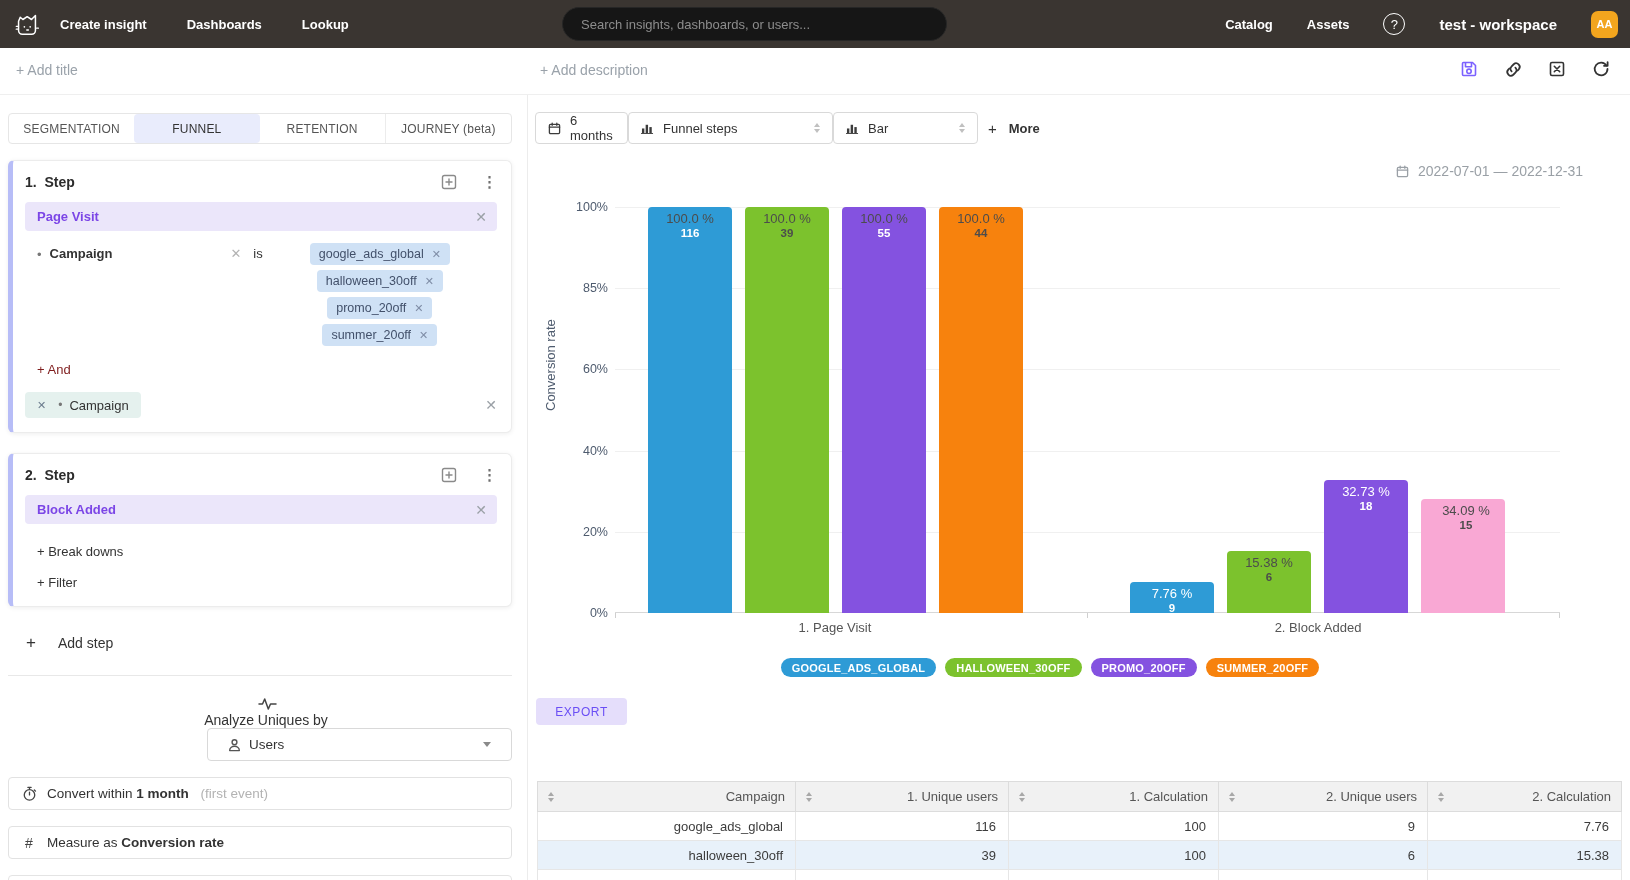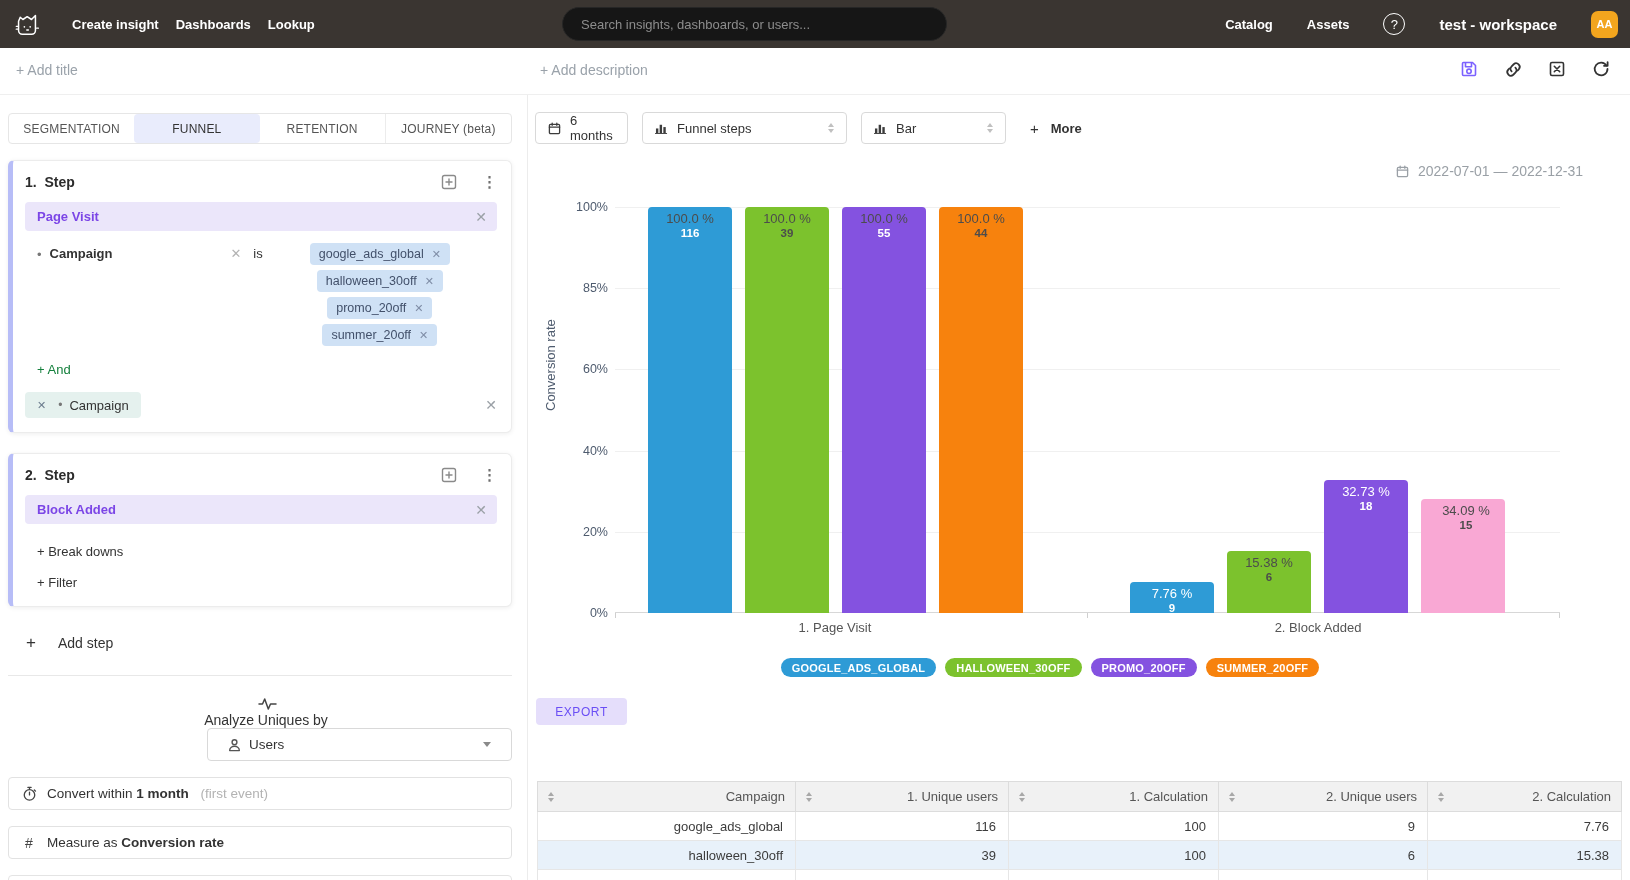--- a/index.html
+++ b/index.html
@@ -3,21 +3,21 @@
 <meta charset="utf-8">
 <style>
   * { margin:0; padding:0; box-sizing:border-box; }
   html,body { background:#fff; }
   body { font-family:"Liberation Sans", sans-serif; color:#333; }
   #app { position:relative; width:1630px; height:880px; overflow:hidden; background:#fff; }
 
   
   .topnav { position:absolute; left:0; top:0; width:1630px; height:48px; background:#3a3531; display:flex; align-items:center; }
   .logo { margin-left:10px; width:34px; height:34px; display:flex; align-items:center; justify-content:center; cursor:pointer; }
-  .nav-links { display:flex; gap:17px; margin-left:28px; }
+  .nav-links { display:flex; gap:40px; margin-left:16px; }
   .nav-link { color:#fff; font-size:13px; font-weight:700; cursor:pointer; }
   .search-wrap { position:absolute; left:562px; top:7px; width:385px; height:34px; }
   .search-input { width:100%; height:100%; background:#161616; border:1px solid #262626; border-radius:17px; color:#cfcfcf; font-size:13px; padding:0 18px; outline:none; font-family:"Liberation Sans", sans-serif; }
   .search-input::placeholder { color:#8d8d8d; }
   .nav-right { position:absolute; right:12px; top:0; height:48px; display:flex; align-items:center; gap:34px; }
   .help-circle { width:22px; height:22px; border:1.5px solid #fff; border-radius:50%; color:#fff; font-size:13px; display:flex; align-items:center; justify-content:center; cursor:pointer; }
   .workspace { color:#fff; font-size:15px; font-weight:700; cursor:pointer; }
   .avatar { width:27px; height:27px; background:#f2a51e; border-radius:7px; color:#fff; font-size:11px; font-weight:700; display:flex; align-items:center; justify-content:center; cursor:pointer; }
 
   
@@ -48,21 +48,21 @@
   .event-name { color:#7b45e6; font-size:13px; font-weight:700; }
   .row-x { margin-left:auto; color:#9aa0a6; font-size:14px; cursor:pointer; }
   .filter-row { margin-top:12px; display:flex; align-items:flex-start; }
   .bullet { color:#777; font-size:13px; margin:4px 8px 0 12px; }
   .f-field { font-size:13px; font-weight:700; color:#333; margin-top:3px; }
   .f-x { color:#b3b3b3; font-size:13px; margin:3px 0 0 118px; cursor:pointer; }
   .f-op { font-size:13px; color:#333; margin:3px 0 0 12px; }
   .chip-col { flex:1; display:flex; flex-direction:column; align-items:center; gap:5px; }
   .chip { background:#cfe1f5; border-radius:4px; height:22px; display:flex; align-items:center; padding:0 9px; font-size:12.5px; color:#42506a; cursor:pointer; }
   .chip .cx { margin-left:8px; color:#7f8da6; font-size:11px; cursor:pointer; }
-  .and-link { margin:16px 0 0 12px; font-size:13px; color:#15803d; cursor:pointer; }
+  .and-link { margin:16px 0 0 12px; font-size:13px; color:#7f1d1d; cursor:pointer; }
   .breakdown-row { margin-top:15px; display:flex; align-items:center; }
   .bd-chip { background:#e5f1ee; border-radius:4px; height:26px; display:flex; align-items:center; padding:0 12px; font-size:13px; color:#333; cursor:pointer; }
   .bd-chip .cx { color:#6b7b8d; font-size:11px; margin-right:12px; }
   .bd-chip .bdot { color:#777; margin-right:7px; font-size:12px; }
   .link-label { font-size:13px; color:#333; cursor:pointer; }
   .c2-filter { margin:16px 0 2px 12px; }
   .c2-break { margin:20px 0 4px 12px; }
 
   .add-step { margin:26px 0 0 18px; display:flex; align-items:center; gap:22px; cursor:pointer; }
   .add-step .pl { font-size:17px; color:#333; }
@@ -76,21 +76,21 @@
   .select-box .val { font-size:13.5px; color:#333; }
   .caret-down { margin-left:auto; width:0; height:0; border-left:4.5px solid transparent; border-right:4.5px solid transparent; border-top:5px solid #8a8a8a; }
   .opt-box { margin-top:16px; height:33px; border:1px solid #e2e2e2; border-radius:4px; display:flex; align-items:center; padding:0 12px; cursor:pointer; background:#fff; }
   .opt-box .oic { color:#444; display:flex; margin-right:10px; width:16px; justify-content:center; }
   .opt-box .otx { font-size:13.5px; color:#333; }
   .opt-box .otx b { font-weight:700; }
   .opt-box .muted { color:#b3b3b3; margin-left:8px; }
   .opt-partial { margin-top:16px; height:60px; border:1px solid #e4e4e4; border-radius:4px; background:#fff; }
 
   
-  .controls { position:absolute; left:535px; top:112px; display:flex; gap:14px; align-items:center;justify-content:space-between; }
+  .controls { position:absolute; left:535px; top:112px; display:flex; align-items:center;justify-content:space-between; }
   .ctl { height:32px; border:1px solid #d9d9d9; border-radius:4px; background:#fff; display:flex; align-items:center; padding:0 12px; font-size:13px; color:#333; cursor:pointer; }
   .ctl .cic { display:flex; margin-right:9px; color:#3c3c3c; }
   .ctl.sel { justify-content:flex-start; }
   .ctl .updown { margin-left:auto; display:flex; flex-direction:column; gap:2px; align-items:center; }
   .updown i { width:0; height:0; border-left:3.5px solid transparent; border-right:3.5px solid transparent; display:block; }
   .updown .u { border-bottom:4px solid #c0c0c0; }
   .updown .d { border-top:4px solid #c0c0c0; }
   .w-range { width:93px; }
   .w-view { width:205px; }
   .w-type { width:145px; }

